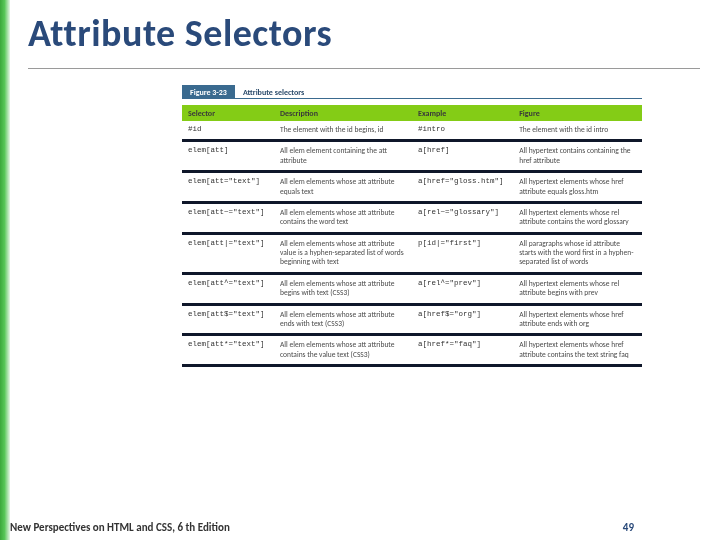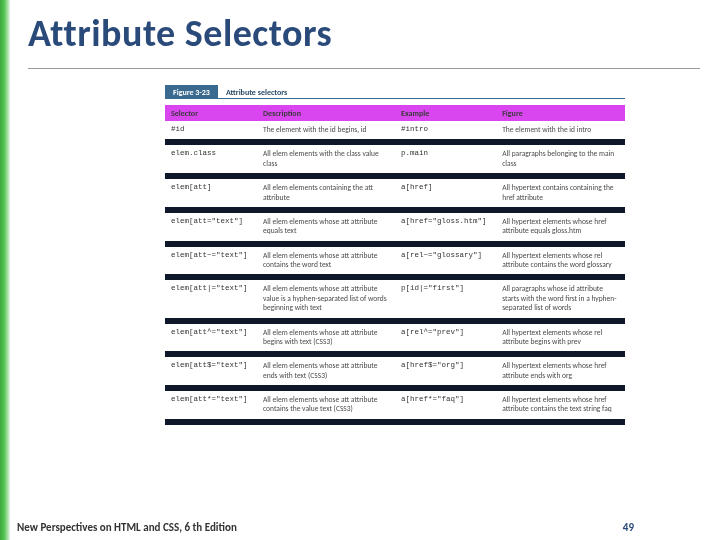--- a/index.html
+++ b/index.html
@@ -25,21 +25,21 @@
     letter-spacing: 0.5px;
   }
   .title-rule {
     position: absolute;
     left: 28px; top: 68px;
     width: 672px; height: 0;
     border-top: 1px solid #9a9a9a;
   }
   .figure-wrap {
     position: absolute;
-    left: 165px; top: 85px;
+    left: 182px; top: 85px;
     width: 460px;
     font-size: 8px;
     color: #333;
   }
   .figcap {
     display: flex;
     align-items: stretch;
     height: 14px;
     margin-bottom: 6px;
   }
@@ -59,50 +59,50 @@
     font-size: 8px;
   }
   table.sel {
     width: 100%;
     border-collapse: collapse;
     font-size: 7.5px;
     line-height: 1.25;
   }
   table.sel thead th {
     text-align: left;
-    background: #d946ef;
+    background: #84cc16;
     color: #3a3a3a;
     font-weight: 700;
     padding: 3px 6px;
     font-size: 8px;
     margin-top: 40px;
   }
   table.sel tbody td {
     vertical-align: top;
     padding: 4px 6px 5px 6px;
-    border-bottom: 6px solid #0f172a;
+    border-bottom: 3px solid #0f172a;
     color: #4a4a4a;
   }
   table.sel td.c-sel, table.sel td.c-ex {
     font-family: "Consolas", "Courier New", monospace;
     color: #333;
     white-space: nowrap;
   }
   .col-sel { width: 20%; }
   .col-desc { width: 30%; }
   .col-ex { width: 22%; }
   .col-match { width: 28%; }
   .footer {
     position: absolute;
     left: 0; bottom: 0;
     width: 652px;
     display: flex;
     justify-content: space-between;
     align-items: center;
-    padding: 0 18px 6px 17px;
+    padding: 0 18px 6px 10px;
     font-size: 11px;
     font-weight: 700;
     color: #333;
   }
   .footer .pg { color: #2a4a7a; }
 </style>
 </head>
 <body>
 
 <div class="left-accent"></div>
@@ -131,28 +131,22 @@
       </tr>
     </thead>
     <tbody id="sel-body">
         <tr>
           <td class="c-sel">#id</td>
           <td>The element with the id begins, id</td>
           <td class="c-ex">#intro</td>
           <td>The element with the id intro</td>
         </tr>
         <tr>
-          <td class="c-sel">elem.class</td>
-          <td>All elem elements with the class value class</td>
-          <td class="c-ex">p.main</td>
-          <td>All paragraphs belonging to the main class</td>
-        </tr>
-        <tr>
           <td class="c-sel">elem[att]</td>
-          <td>All elem elements containing the att attribute</td>
+          <td>All elem element containing the att attribute</td>
           <td class="c-ex">a[href]</td>
           <td>All hypertext contains containing the href attribute</td>
         </tr>
         <tr>
           <td class="c-sel">elem[att="text"]</td>
           <td>All elem elements whose att attribute equals text</td>
           <td class="c-ex">a[href="gloss.htm"]</td>
           <td>All hypertext elements whose href attribute equals gloss.htm</td>
         </tr>
         <tr>

